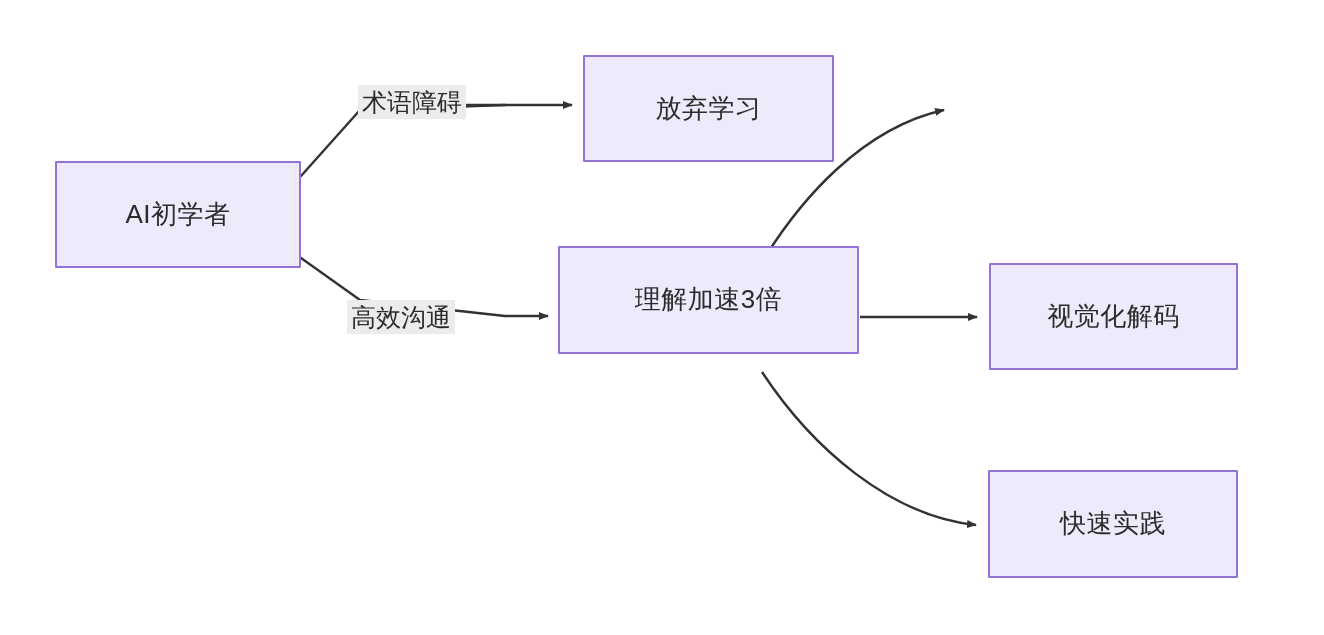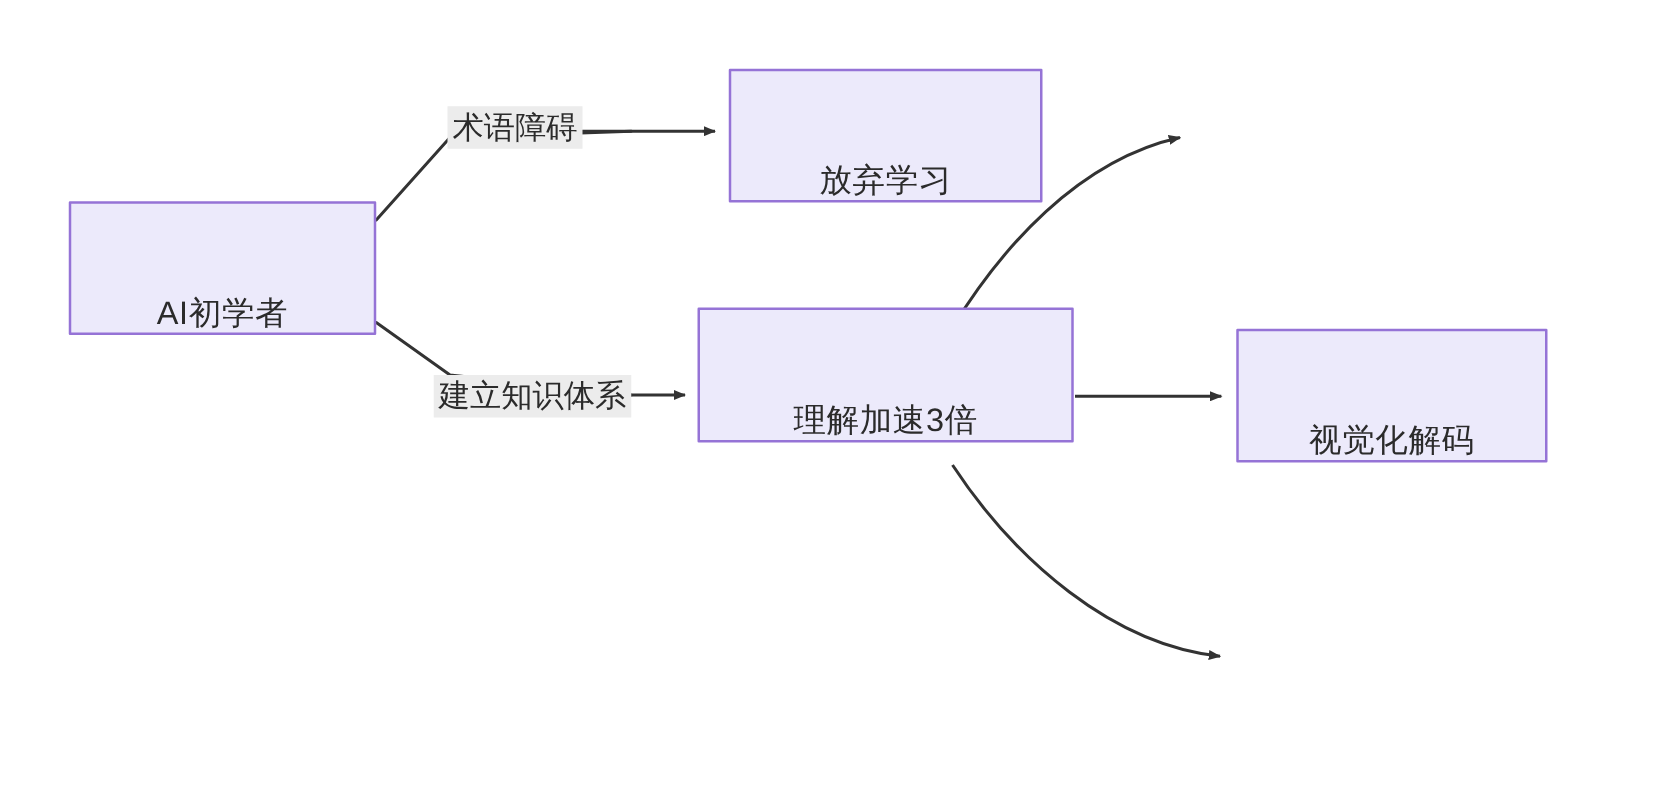--- a/index.html
+++ b/index.html
@@ -24,21 +24,21 @@
     width: 1324px;
     height: 635px;
   }
   .node {
     position: absolute;
     box-sizing: border-box;
     background: #ECEAFB;
     border: 2px solid #9573D6;
     border-radius: 1px;
     display: flex;
-    align-items: flex-end;
+    align-items: center;
     justify-content: center;
     color: #2b2b2b;
     font-size: 26px;
     line-height: 1.2;
     letter-spacing: 0.5px;
     white-space: nowrap;
   }
   .edge-label {
     position: absolute;
     background: #ECECEC;
@@ -93,18 +93,21 @@
 
   <div class="node node-n3">
     <span>理解加速3倍</span>
   </div>
 
 
   <div class="node node-n5">
     <span>视觉化解码</span>
   </div>
 
+  <div class="node node-n6">
+    <span>快速实践</span>
+  </div>
 
   <div class="edge-label lbl-e1">术语障碍</div>
 
-  <div class="edge-label lbl-e2">建立知识体系</div>
+  <div class="edge-label lbl-e2">高效沟通</div>
 
 </div>
 
 </body></html>

